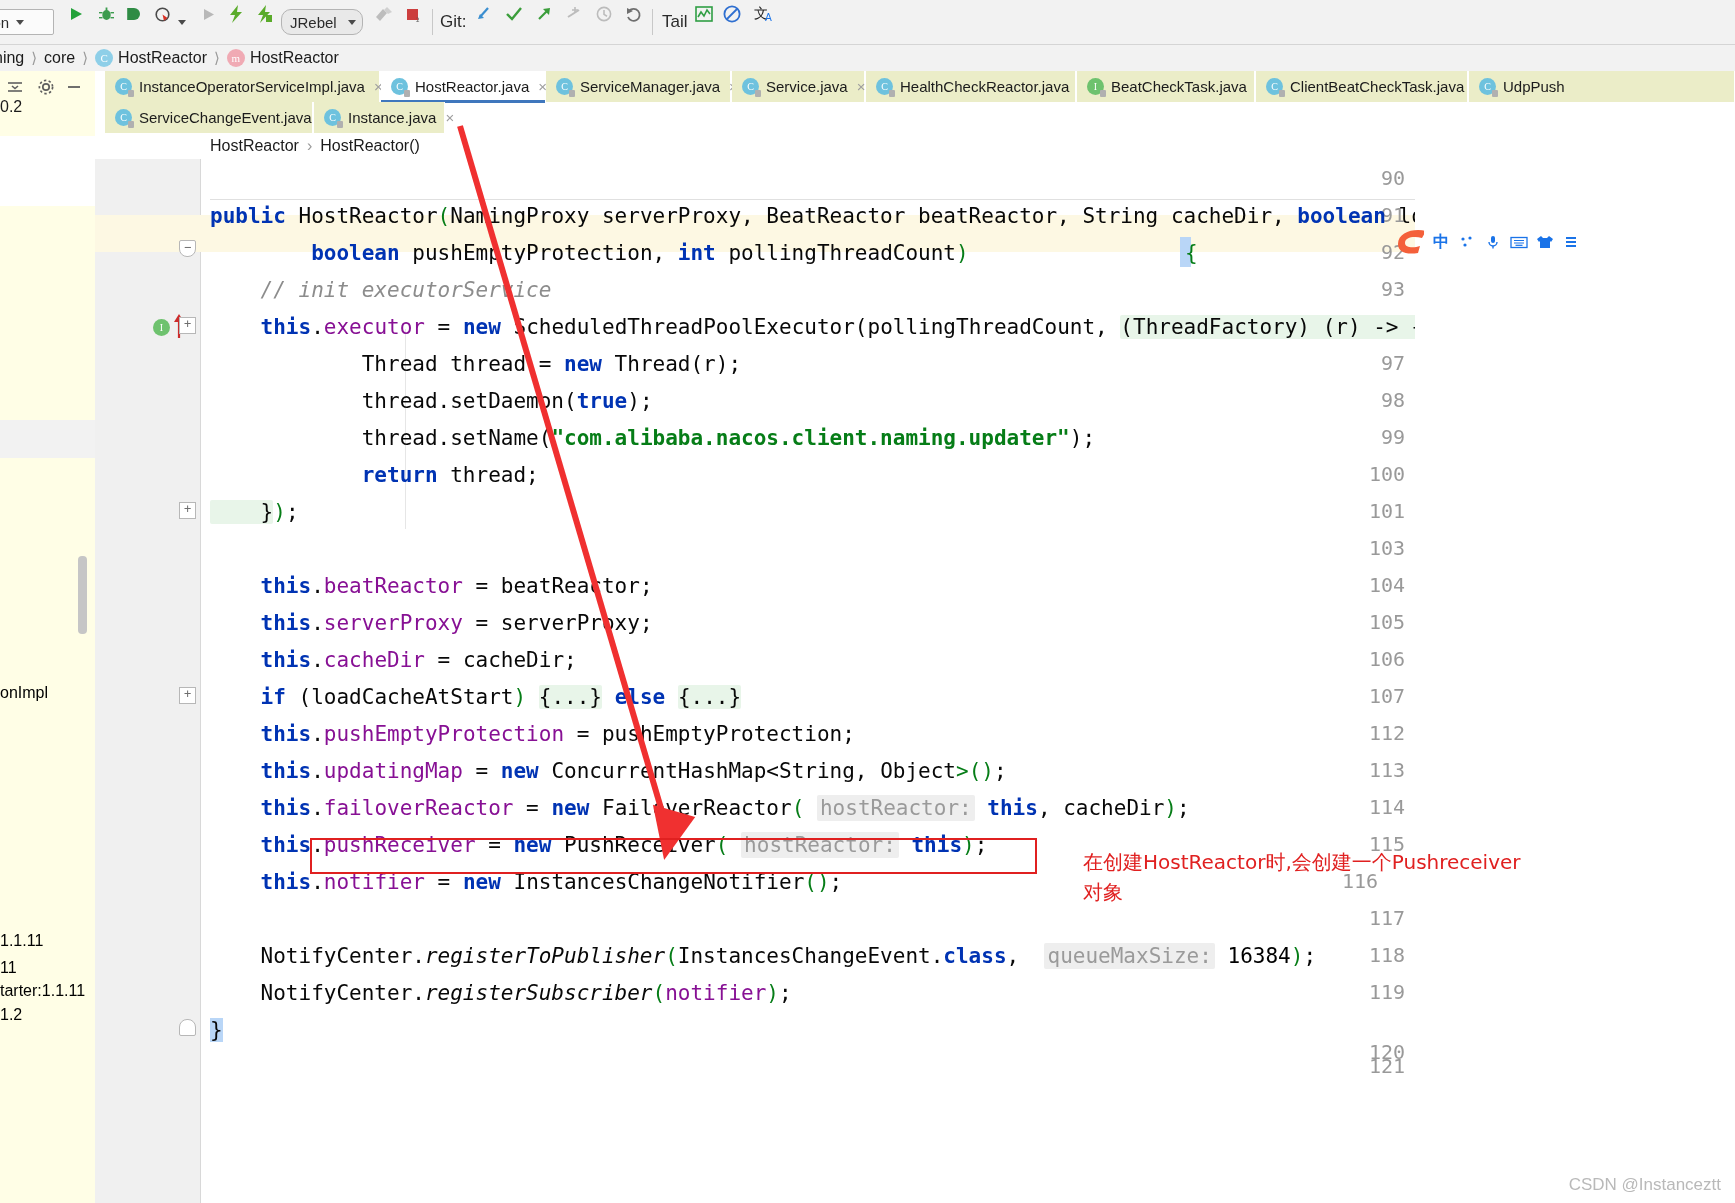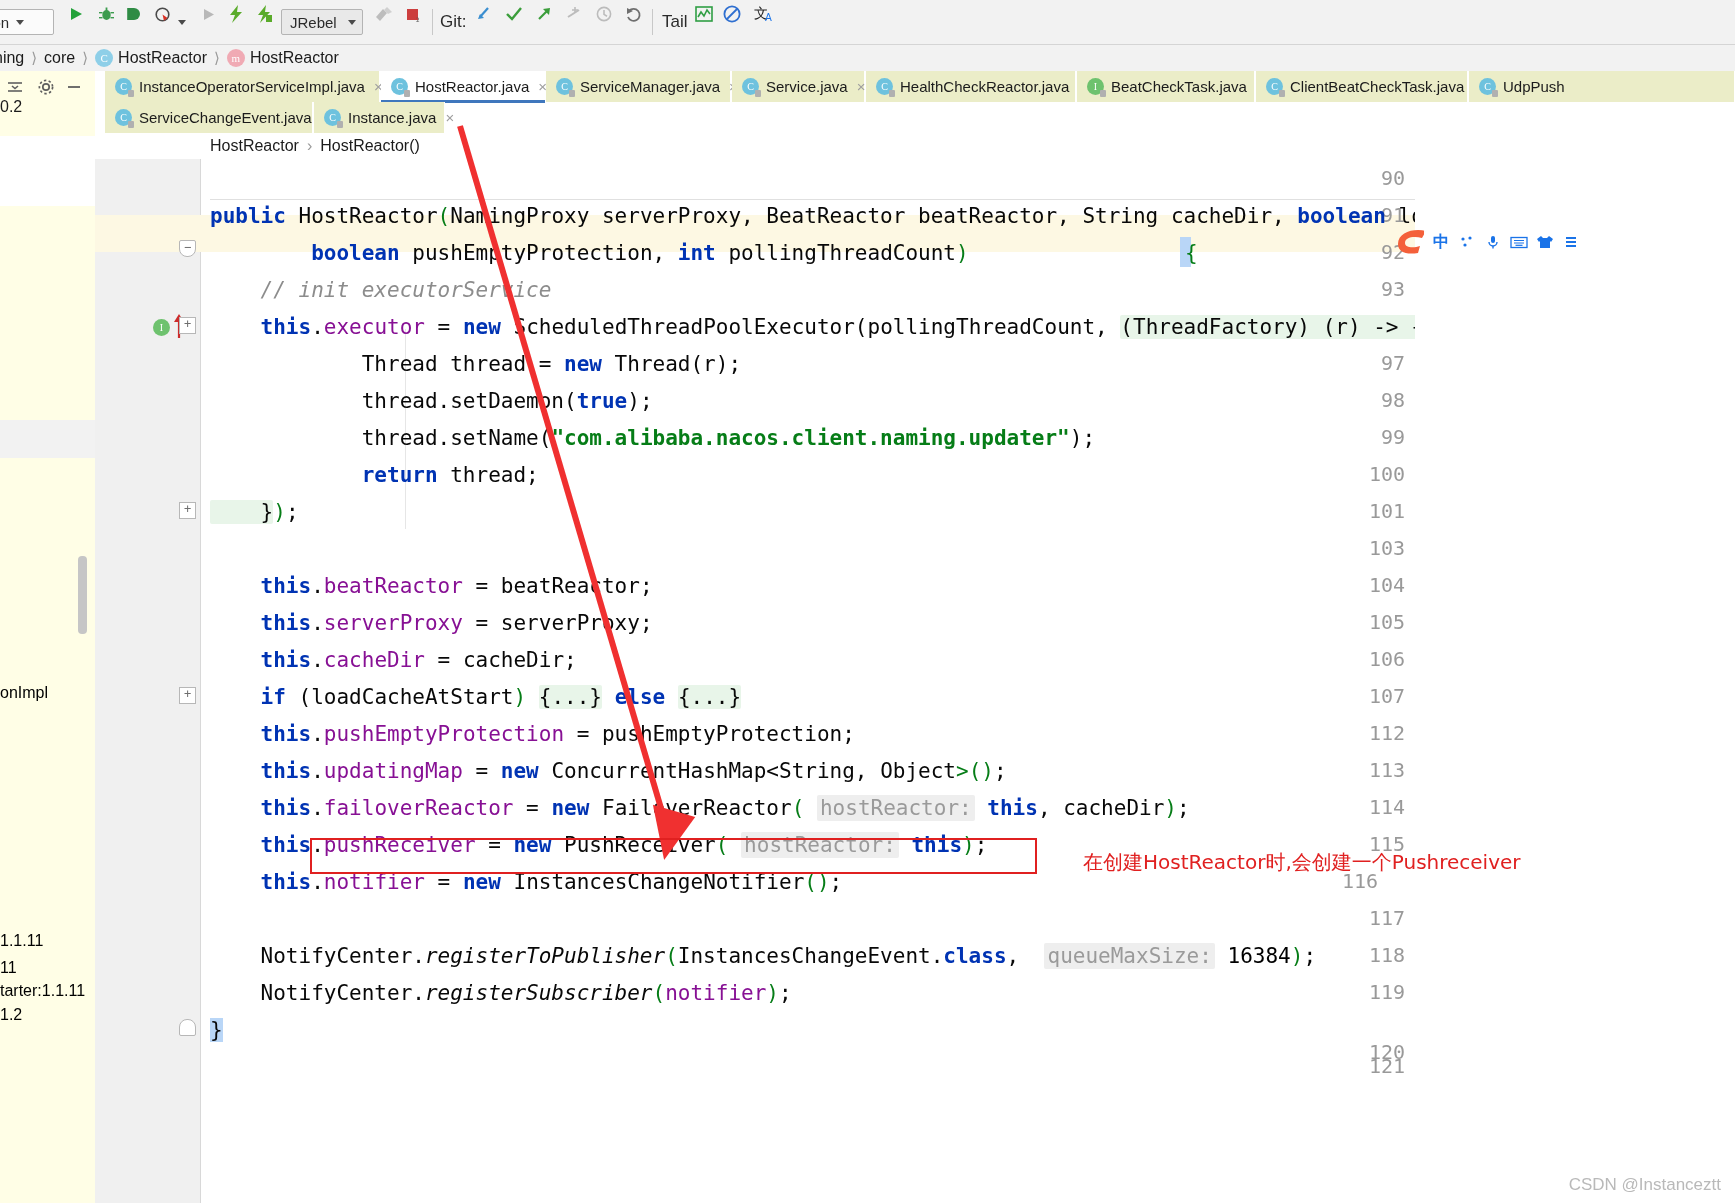--- a/index.html
+++ b/index.html
@@ -144,21 +144,21 @@
       </svg>
   </div>
   <div class="tb-item icobox" style="left:250px;width:28px;">
     <svg width="20" height="20" viewBox="0 0 20 20">
         <path d="M12 1 L4 11 h5 L6 19 L16 8 h-5 z" fill="#5aab2a"></path>
         <rect x="12" y="11" width="6" height="7" fill="#5aab2a"></rect>
       </svg>
   </div>
 
   <div class="tb-item" style="left:281px;">
-    <div class="combo" style="width:82px;justify-content:space-between;background:#e9e9e9;">
+    <div class="combo" style="width:82px;justify-content:space-between;background:#e9e9e9;border-radius:10px;">
       <span class="cv">JRebel</span>
       <span class="caret"></span>
     </div>
   </div>
 
   <div class="tb-item icobox" style="left:370px;width:28px;">
     <svg width="20" height="18" viewBox="0 0 20 18">
         <path d="M2 12 L9 4 L13 8 L6 16 z" fill="#bdbdbd"></path>
         <path d="M13 2 L18 7 L14 9 L10 5 z" fill="#d0d0d0"></path>
       </svg>
@@ -425,20 +425,21 @@
 
 <svg id="arrow" width="300" height="760" viewBox="0 0 300 760">
   <line x1="20" y1="6" x2="228" y2="712" stroke="#f03030" stroke-width="6"></line>
   <polygon points="232,740 206,690 250,690" fill="#f03030" transform="rotate(16 228 712)"></polygon>
 </svg>
 
 <div id="redbox"></div>
 
 <div id="cn-note">
   <div>在创建HostReactor时,会创建一个Pushreceiver</div>
+  <div>对象</div>
 </div>
 
 <svg id="sogou-logo" viewBox="0 0 42 34">
   <path d="M6 22 C6 10, 22 6, 34 9 L30 16 C22 14, 13 15, 13 21 C13 26, 22 26, 28 24 L26 31 C14 33, 6 30, 6 22 Z" fill="#f4603a"></path>
 </svg>
 <div id="ime">
   <div class="imi" style="font-family:'DejaVu Sans',sans-serif;font-weight:bold;">
       <span>中</span>
     </div>
   <div class="imi">

